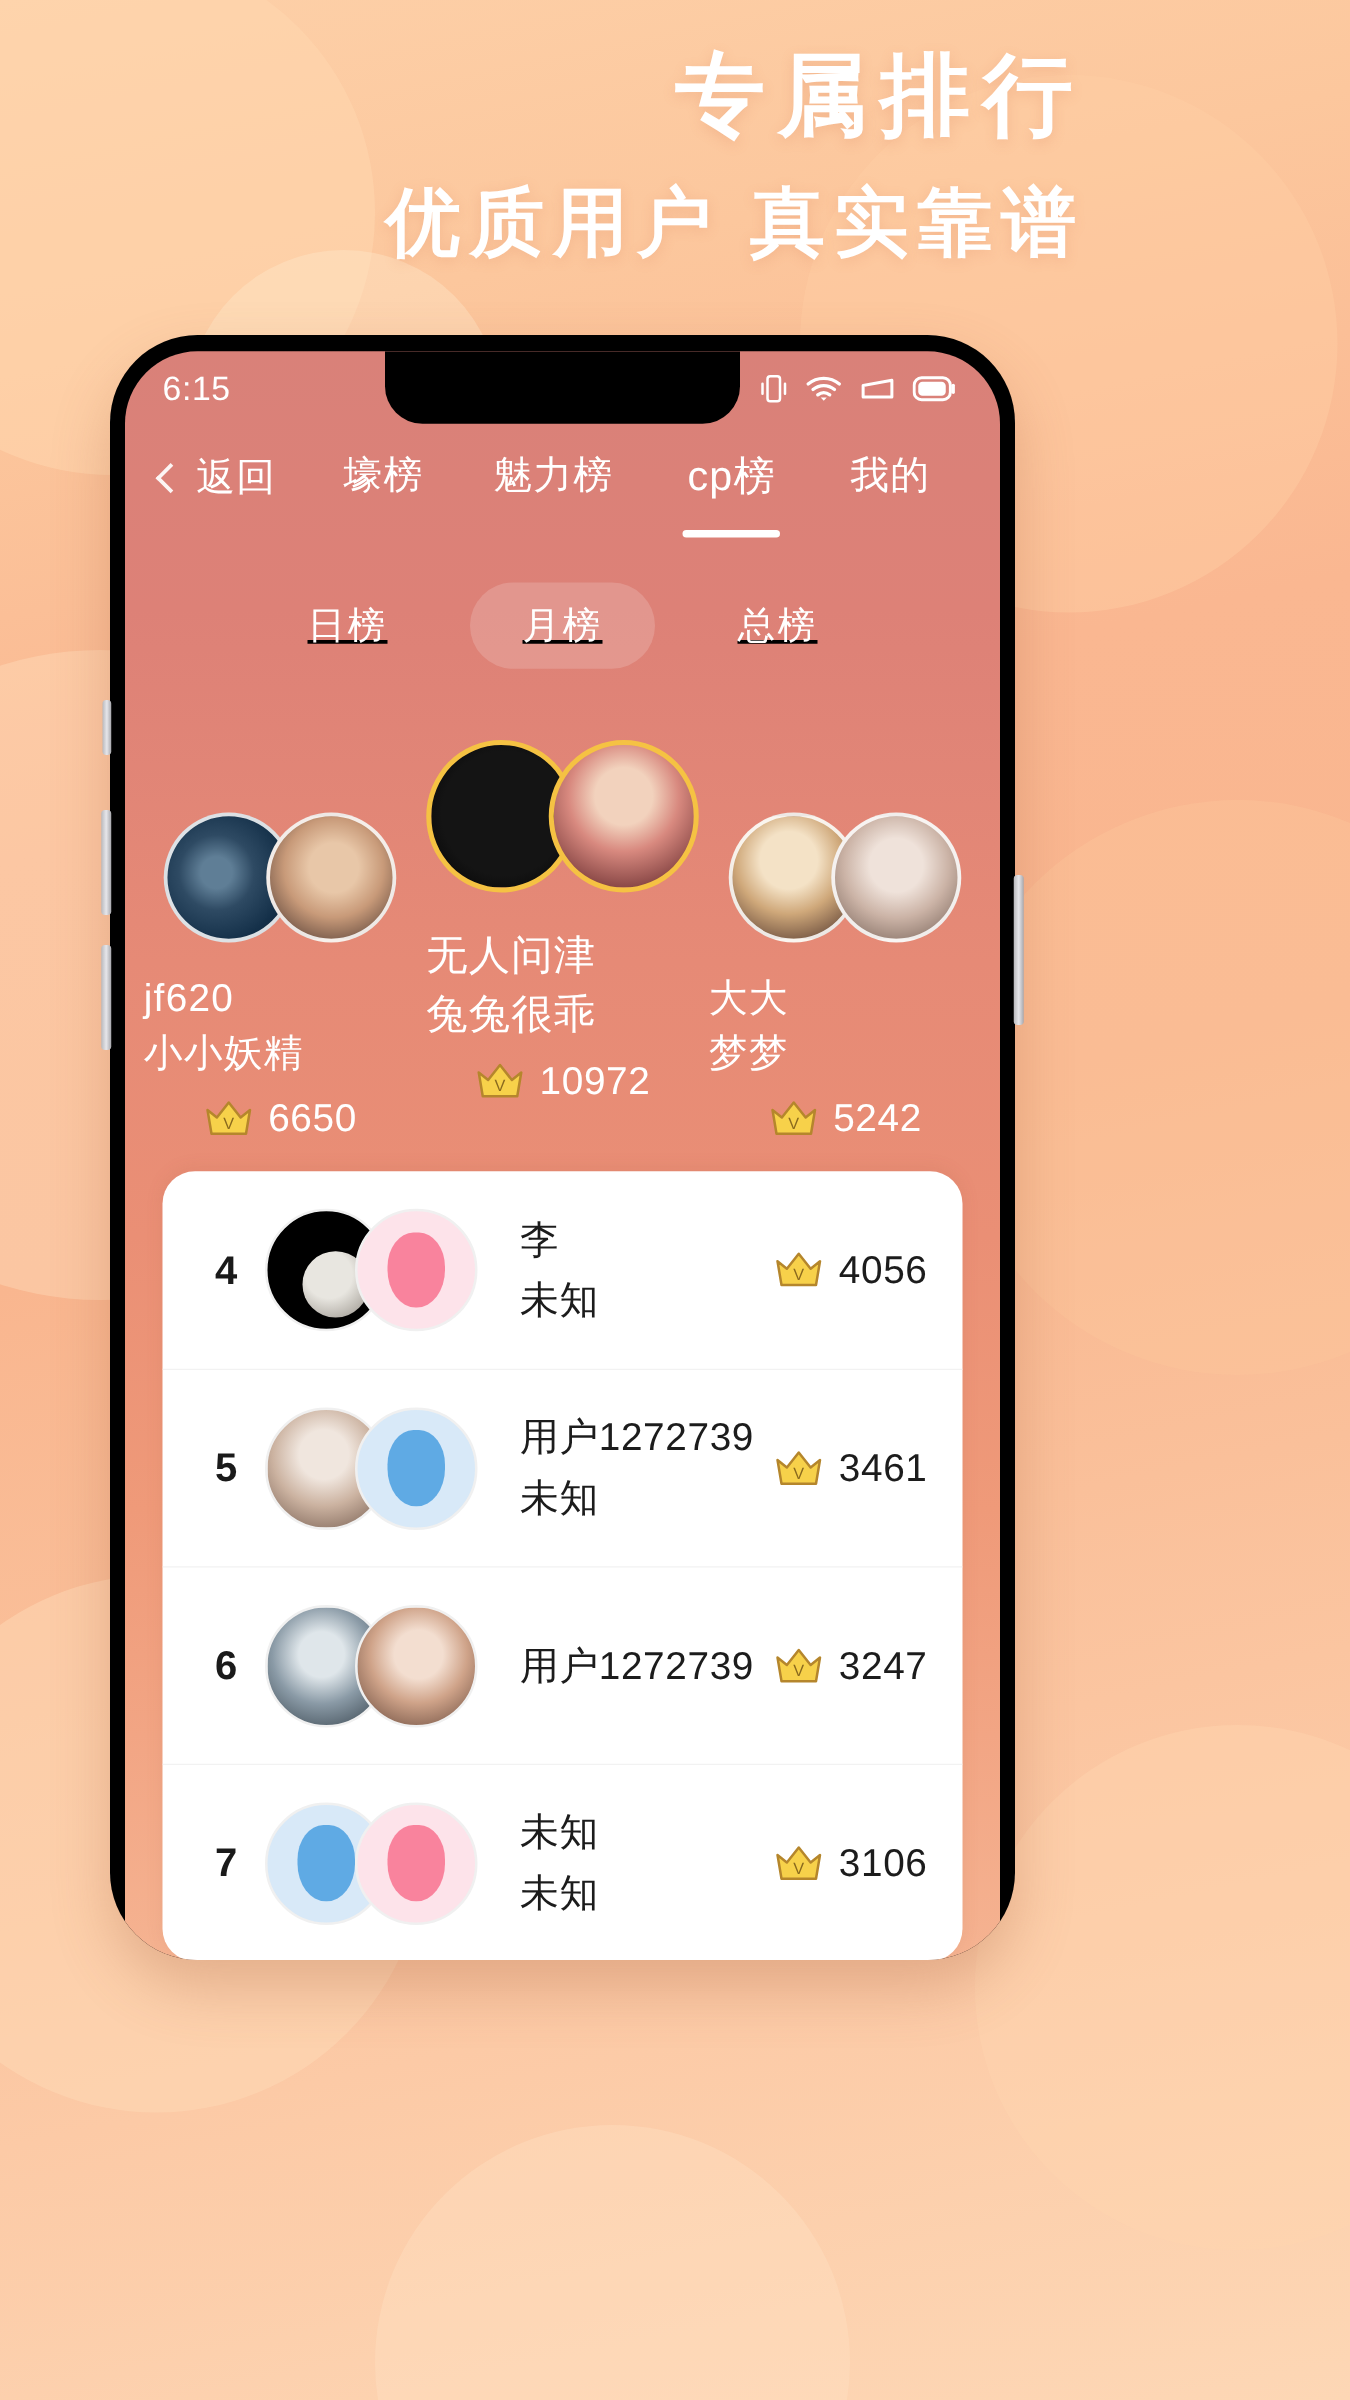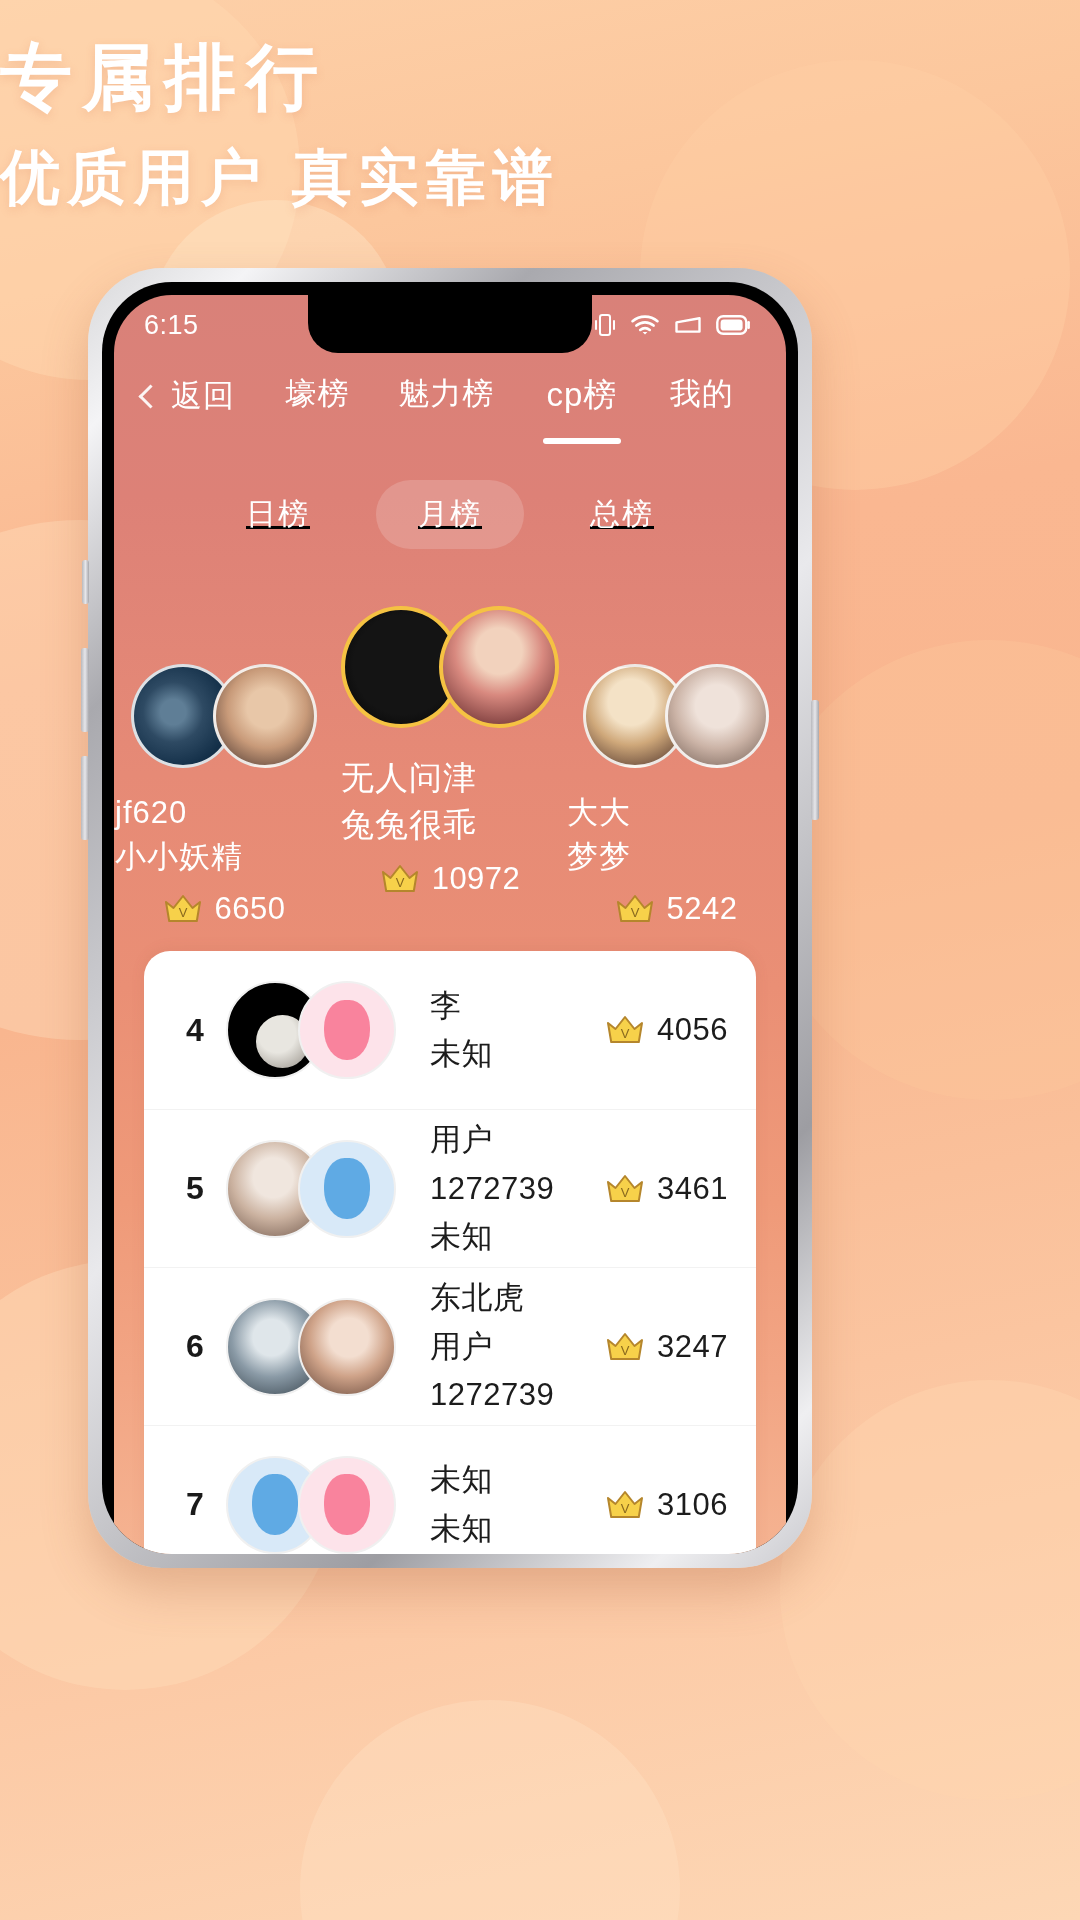--- a/index.html
+++ b/index.html
@@ -22,39 +22,39 @@
   .b1 { left: -120px; top: -40px;  width: 420px; height: 420px; background: rgba(255,215,175,.55); }
   .b2 { left: 640px;  top: 60px;   width: 430px; height: 430px; background: rgba(255,206,164,.45); }
   .b3 { left: -180px; top: 520px;  width: 520px; height: 520px; background: rgba(255,222,188,.42); }
   .b4 { left: 760px;  top: 640px;  width: 460px; height: 460px; background: rgba(253,198,156,.42); }
   .b5 { left: -90px;  top: 1260px; width: 430px; height: 430px; background: rgba(255,219,184,.48); }
   .b6 { left: 780px;  top: 1380px; width: 420px; height: 420px; background: rgba(255,212,175,.45); }
   .b7 { left: 300px;  top: 1700px; width: 380px; height: 380px; background: rgba(255,226,195,.4); }
   .b8 { left: 150px;  top: 200px;  width: 250px; height: 250px; background: rgba(255,233,205,.38); }
 
   
-  #headline { position: absolute; left: 0; top: 34px; width: 868px; text-align: left; z-index: 5; }
+  #headline { position: absolute; left: 0; top: 34px; width: 868px; text-align: right; z-index: 5; }
   #headline .l1 {
     display: block; color: #fff; font-size: 72px; font-weight: bold;
     letter-spacing: 10px; line-height: 1.22;
     text-shadow: 0 3px 10px rgba(214,120,80,.22);
   }
   #headline .l2 {
     display: block; color: #fff; font-size: 60px; font-weight: bold;
     letter-spacing: 7px; line-height: 1.25; margin-top: 18px;
     text-shadow: 0 3px 10px rgba(214,120,80,.22);
   }
 
   
   #phone {
     position: absolute; left: 88px; top: 268px;
     width: 724px; height: 1300px;
     border-radius: 74px;
     background: linear-gradient(135deg,#d8d8da 0%,#f4f4f6 8%,#a9a9ae 22%,#e9e9ec 50%,#9d9da2 78%,#efeff1 92%,#c9c9ce 100%);
-    padding: 14px;
+    padding: 0;
     box-shadow: 0 22px 46px rgba(170,95,62,.30);
     z-index: 6;
   }
   #phone-inner {
     position: relative; width: 100%; height: 100%;
     border-radius: 70px; background: #000; padding: 13px 12px 0 12px; overflow: hidden;
   }
   #screen {
     position: relative; width: 100%; height: 100%;
     border-radius: 58px 58px 0 0; overflow: hidden;
@@ -361,21 +361,20 @@
             </div>
           </div>
 
           <div class="row">
             <div class="rank">6</div>
             <div class="rpair">
               <div class="rav l ph-boy1"></div>
               <div class="rav r ph-girl5"></div>
             </div>
             <div class="rnames">
-              <div class="n">东北虎</div>
               <div class="n">用户1272739</div>
             </div>
             <div class="rscore">
               <svg class="crown" viewBox="0 0 40 34">
                 <path d="M3 10l7.5 6L20 4l9.5 12L37 10l-3.2 19H6.2L3 10z" fill="#f7d14a" stroke="#b5862c" stroke-width="2" stroke-linejoin="round"></path>
                 <text x="20" y="25" font-size="13" font-family="Liberation Sans, sans-serif" fill="#8a6a1e" text-anchor="middle">V</text>
               </svg>
               <span class="num">3247</span>
             </div>
           </div>

